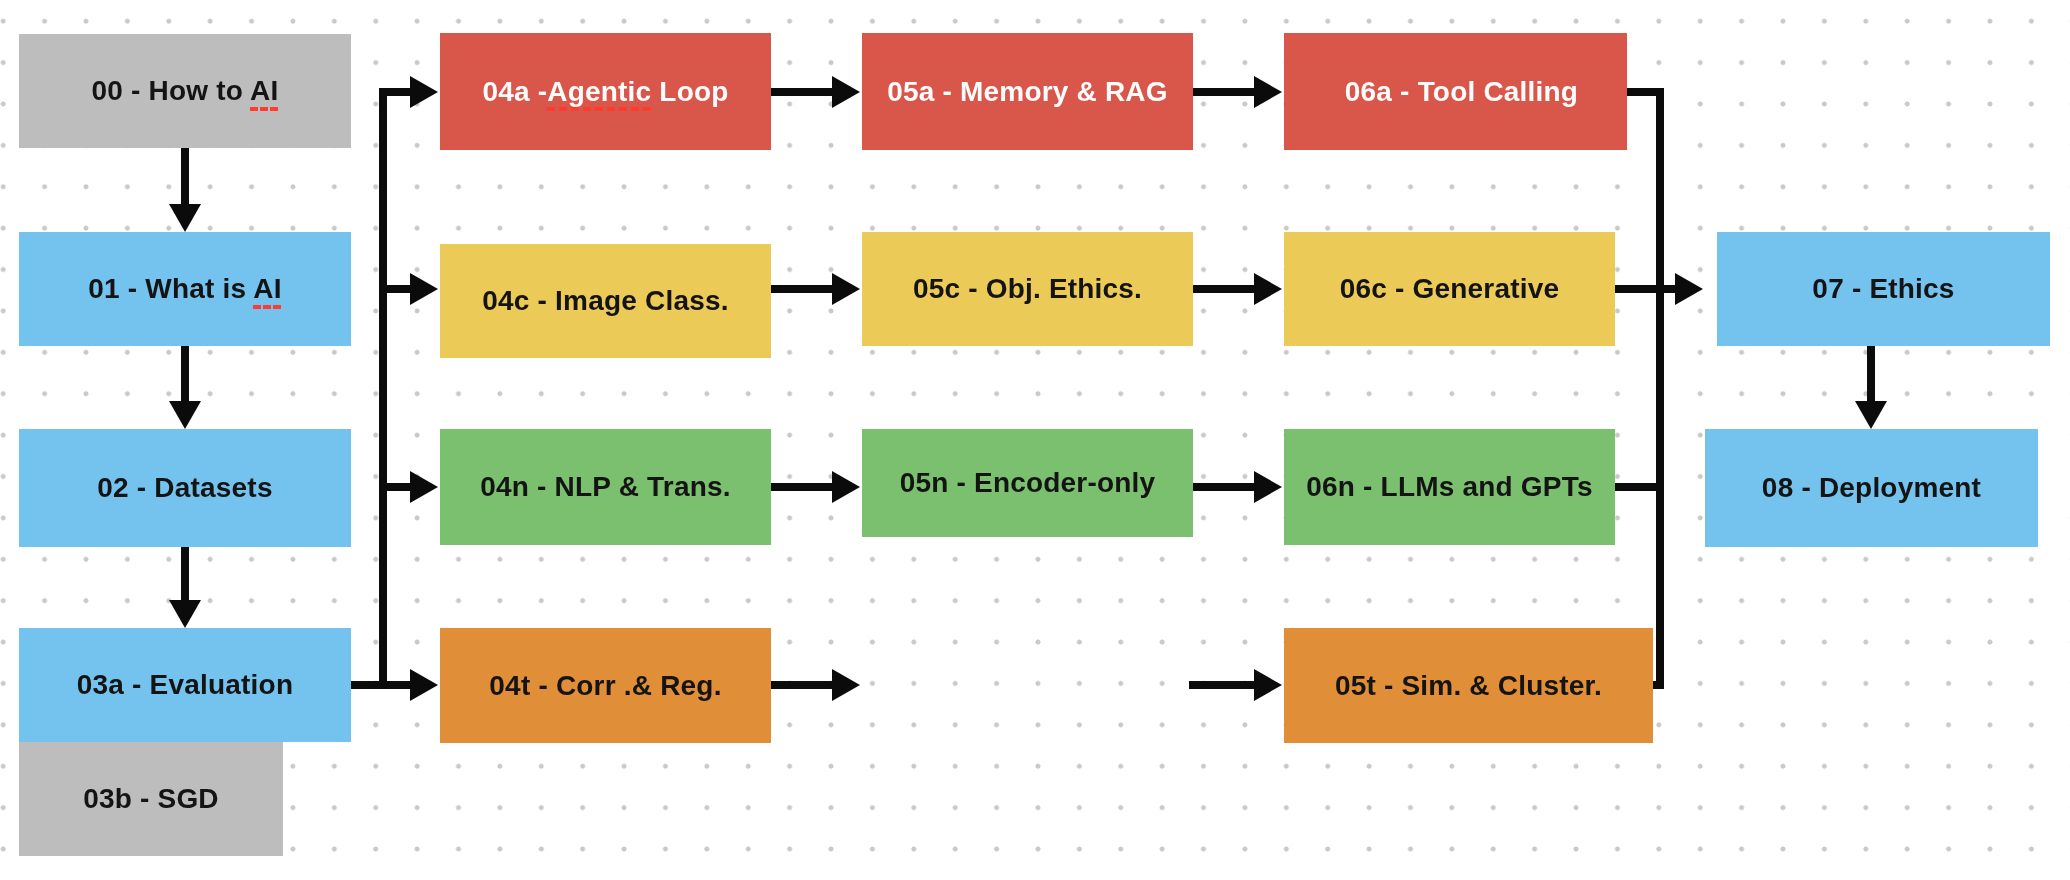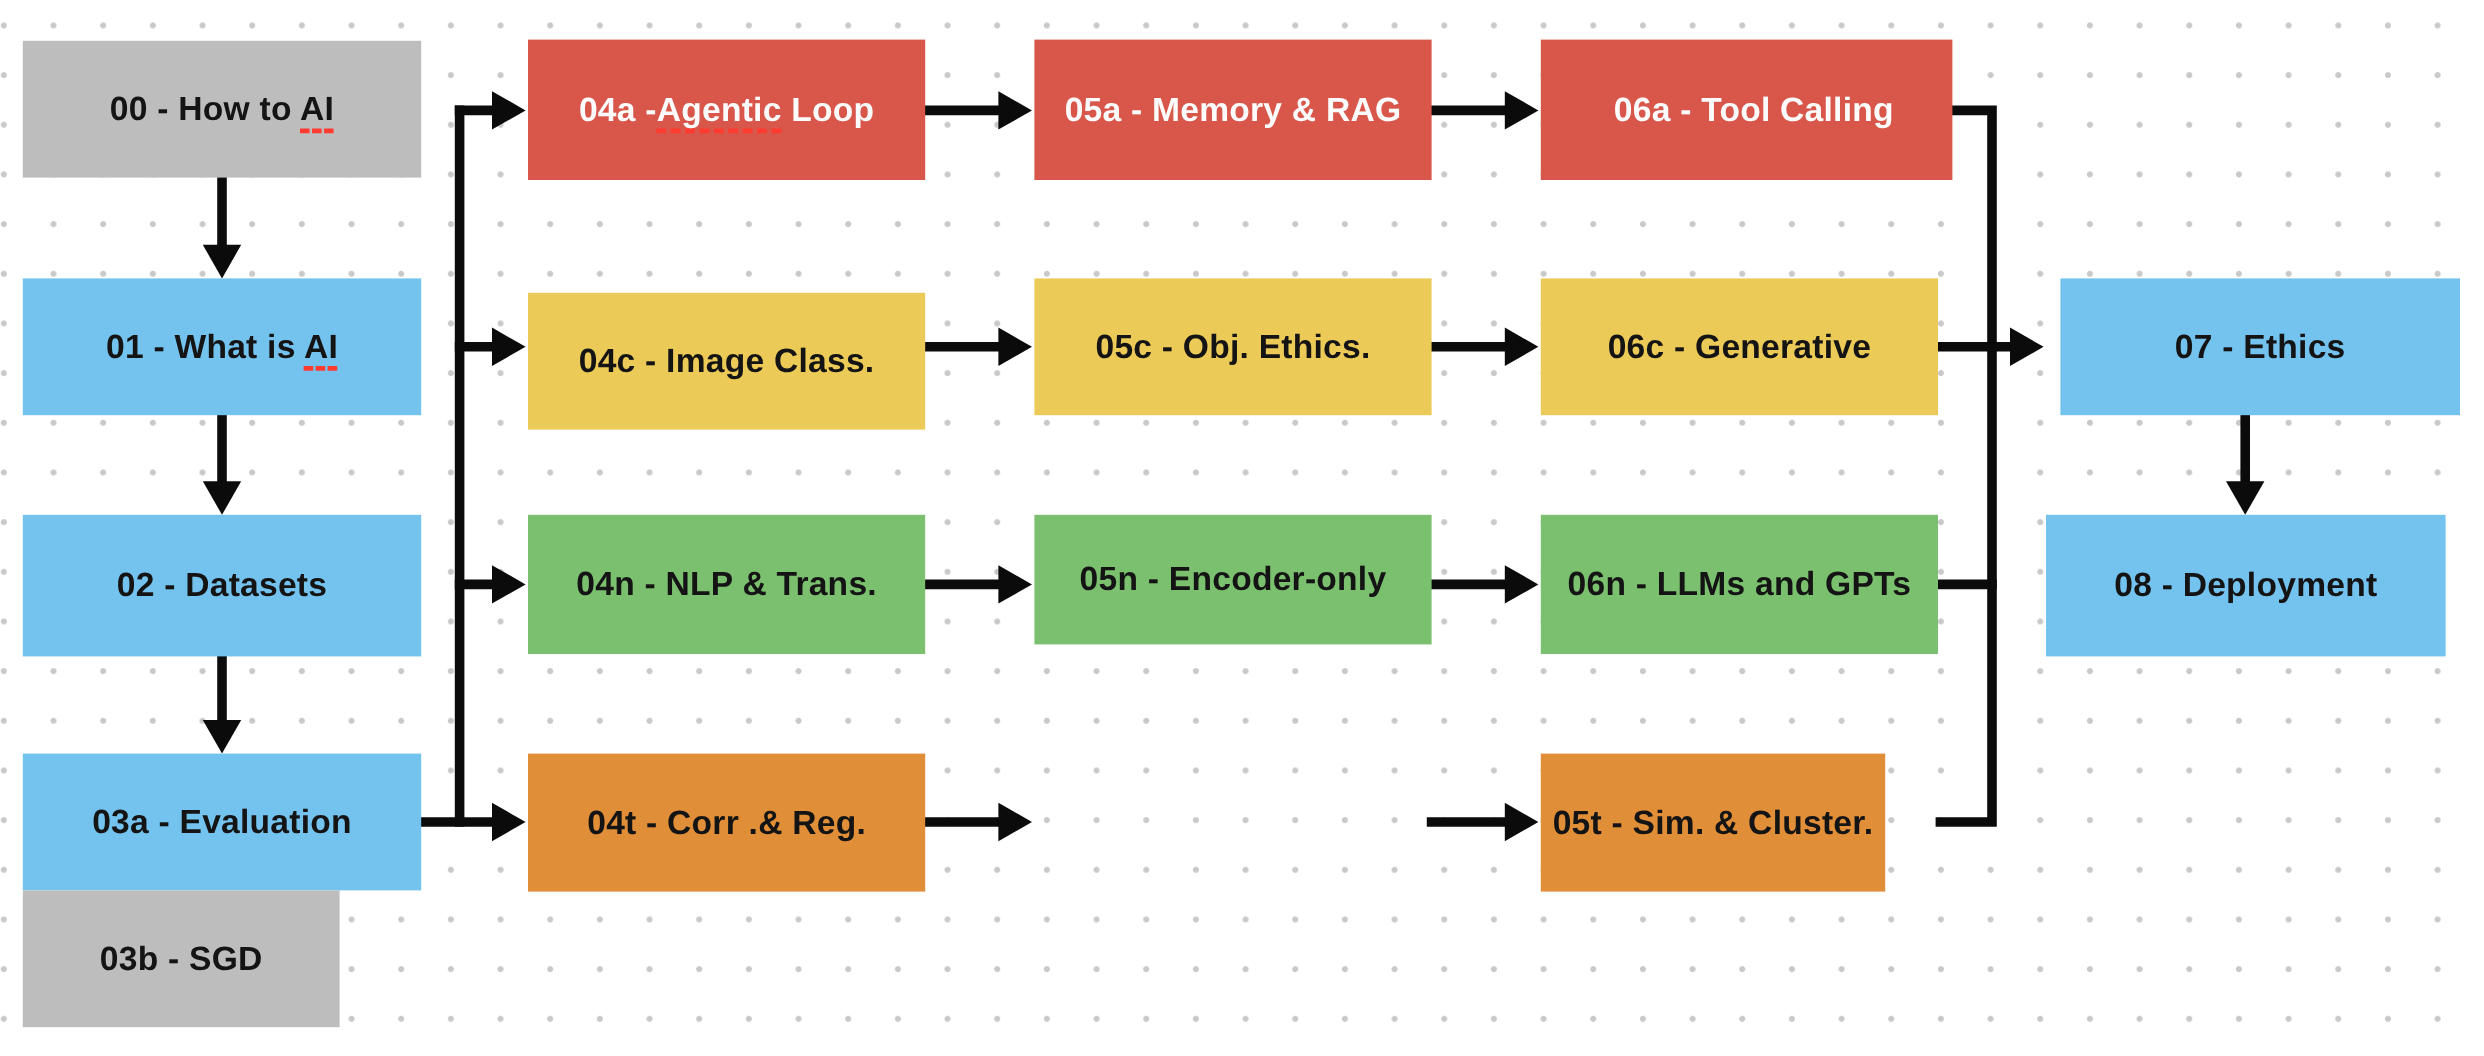--- a/index.html
+++ b/index.html
@@ -57,21 +57,21 @@
   #n04c { left:440px;  top:232px; width:331px; height:114px;margin-top:12px; }
   #n05c { left:862px;  top:232px; width:331px; height:114px; }
   #n06c { left:1284px; top:232px; width:331px; height:114px; }
 
   #n04n { left:440px;  top:429px; width:331px; height:116px; }
   #n05n { left:862px;  top:429px; width:331px; height:108px; }
   #n06n { left:1284px; top:429px; width:331px; height:116px; }
 
   #n04t { left:440px;  top:628px; width:331px; height:115px; }
   #n05t { left:862px;  top:628px; width:331px; height:115px; }
-  #n05t2{ left:1284px; top:628px; width:287px; height:115px; }
+  #n05t2{ left:1284px; top:628px; width:369px; height:115px; }
 
   #n07  { left:1705px; top:232px; width:333px; height:114px;margin-left:12px; }
   #n08  { left:1705px; top:429px; width:333px; height:118px; }
 
   svg.edges {
     position: absolute;
     left: 0; top: 0;
     width: 2070px; height: 880px;
     pointer-events: none;
   }

